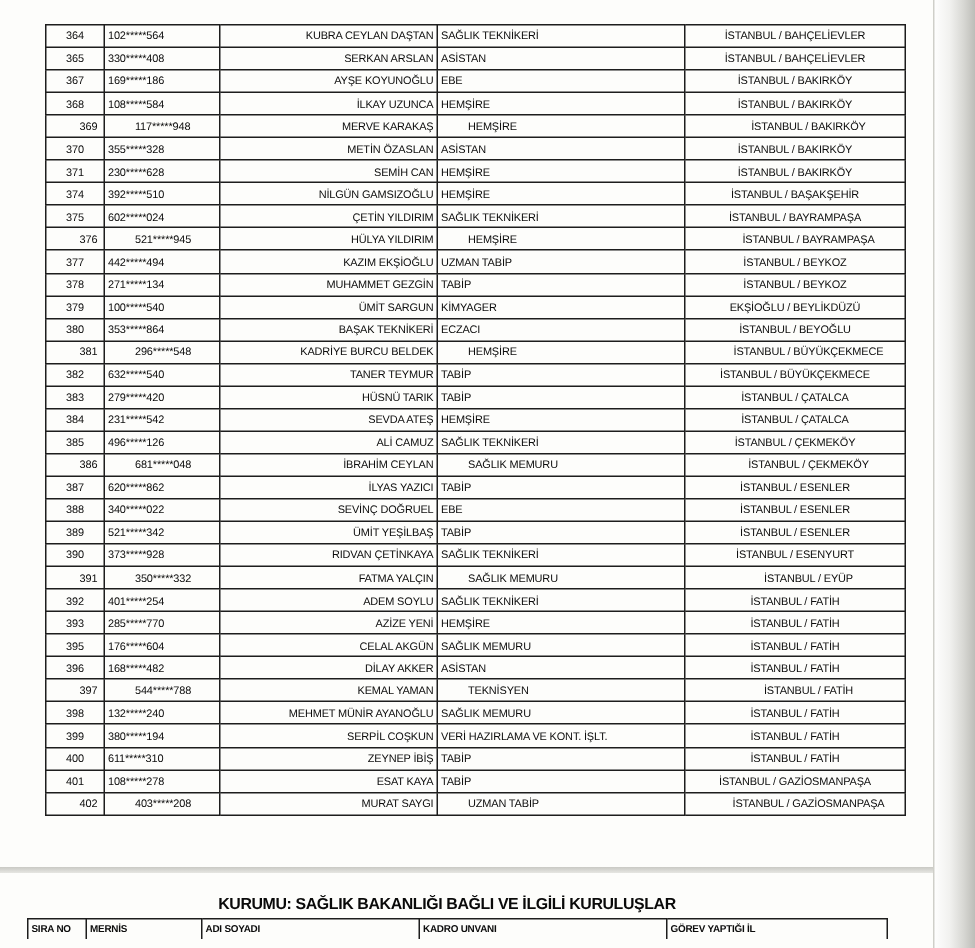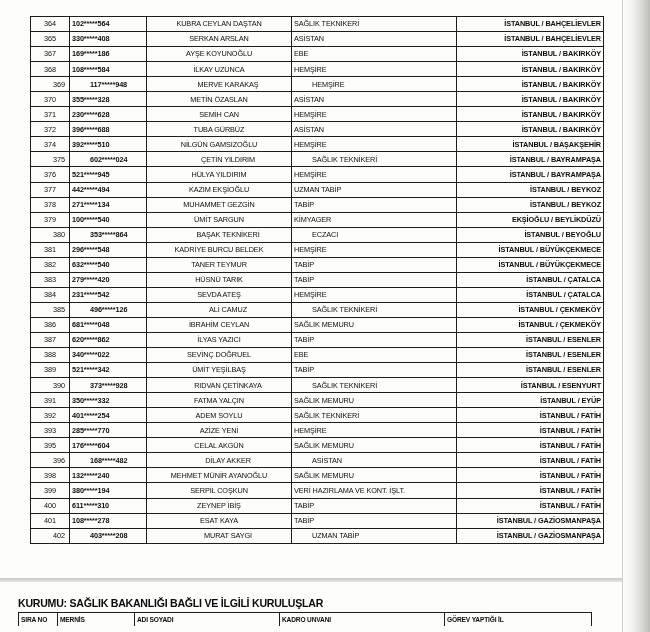--- a/index.html
+++ b/index.html
@@ -58,24 +58,24 @@
     font-size: 7.3px;
     line-height: 1;
     height: 14.05px;
     padding: 0 2px;
     white-space: nowrap;
     overflow: hidden;
     color: #0c0c0c;
     letter-spacing: -0.1px;
   }
   td.c-sira   { width: 34px;  text-align: center; }
-  td.c-mernis { width: 72px;  text-align: left; font-weight: 700; }
-  td.c-ad     { width: 140px; text-align: center; margin-top: 40px; }
+  td.c-mernis { width: 72px;  text-align: left; font-weight: 400; }
+  td.c-ad     { width: 140px; text-align: right; margin-top: 40px; }
   td.c-kadro  { width: 160px; text-align: left; }
-  td.c-il     { width: 142px; text-align: right; font-weight: bold; }
+  td.c-il     { width: 142px; text-align: center; }
 
   
   tr:nth-child(3n) td  { transform: translateY(0.18px); }
   tr:nth-child(5n) td  { transform: translateY(-0.12px); padding-left: 20px; }
 
   
   .divider-band {
     position: absolute;
     left: 0;
     top: 578px;
@@ -91,20 +91,21 @@
     width: 560px;
   }
   .kurumu-title {
     font-size: 10.6px;
     font-weight: 700;
     letter-spacing: -0.25px;
     color: #0a0a0a;
     line-height: 1.05;
     margin-bottom: 3px;
     white-space: nowrap;
+    text-align: center;
   }
   table.hdr {
     border-collapse: collapse;
     width: 548px;
     table-layout: fixed;
   }
   table.hdr td {
     border: 1px solid #1d1d1d;
     border-bottom: none;
     font-size: 6.6px;
@@ -174,27 +175,20 @@
           <td class="c-il">İSTANBUL / BAKIRKÖY</td>
         </tr>
         <tr>
           <td class="c-sira">371</td>
           <td class="c-mernis">230*****628</td>
           <td class="c-ad">SEMİH CAN</td>
           <td class="c-kadro">HEMŞİRE</td>
           <td class="c-il">İSTANBUL / BAKIRKÖY</td>
         </tr>
         <tr>
-          <td class="c-sira">372</td>
-          <td class="c-mernis">396*****688</td>
-          <td class="c-ad">TUBA GÜRBÜZ</td>
-          <td class="c-kadro">ASİSTAN</td>
-          <td class="c-il">İSTANBUL / BAKIRKÖY</td>
-        </tr>
-        <tr>
           <td class="c-sira">374</td>
           <td class="c-mernis">392*****510</td>
           <td class="c-ad">NİLGÜN GAMSIZOĞLU</td>
           <td class="c-kadro">HEMŞİRE</td>
           <td class="c-il">İSTANBUL / BAŞAKŞEHİR</td>
         </tr>
         <tr>
           <td class="c-sira">375</td>
           <td class="c-mernis">602*****024</td>
           <td class="c-ad">ÇETİN YILDIRIM</td>
@@ -332,20 +326,27 @@
           <td class="c-mernis">176*****604</td>
           <td class="c-ad">CELAL AKGÜN</td>
           <td class="c-kadro">SAĞLIK MEMURU</td>
           <td class="c-il">İSTANBUL / FATİH</td>
         </tr>
         <tr>
           <td class="c-sira">396</td>
           <td class="c-mernis">168*****482</td>
           <td class="c-ad">DİLAY AKKER</td>
           <td class="c-kadro">ASİSTAN</td>
+          <td class="c-il">İSTANBUL / FATİH</td>
+        </tr>
+        <tr>
+          <td class="c-sira">397</td>
+          <td class="c-mernis">544*****788</td>
+          <td class="c-ad">KEMAL YAMAN</td>
+          <td class="c-kadro">TEKNİSYEN</td>
           <td class="c-il">İSTANBUL / FATİH</td>
         </tr>
         <tr>
           <td class="c-sira">398</td>
           <td class="c-mernis">132*****240</td>
           <td class="c-ad">MEHMET MÜNİR AYANOĞLU</td>
           <td class="c-kadro">SAĞLIK MEMURU</td>
           <td class="c-il">İSTANBUL / FATİH</td>
         </tr>
         <tr>

